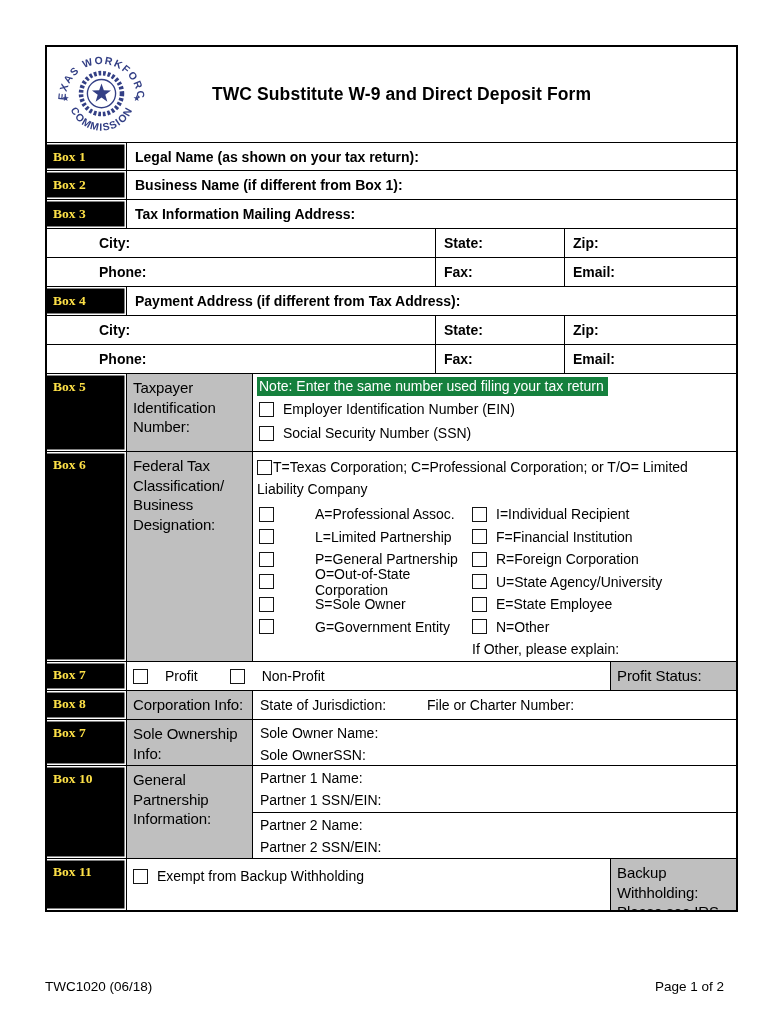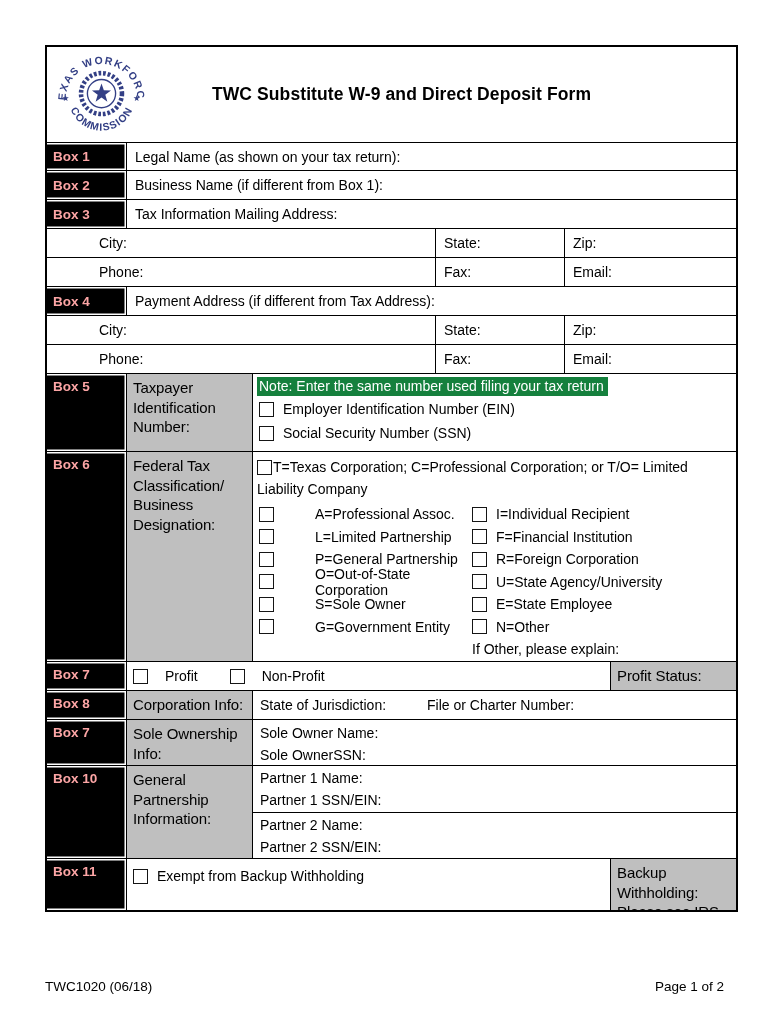--- a/index.html
+++ b/index.html
@@ -22,31 +22,32 @@
   .r-header { height: 95px; position: relative; }
   .logo-wrap { position: absolute; left: 9px; top: 2px; width: 91px; height: 91px; }
   .form-title {
     position: absolute; left: 100px; right: 80px; top: 0; height: 95px;
     display: flex; align-items: center; justify-content: center;
     font-size: 17.5px; font-weight: bold; letter-spacing: 0.1px;
   }
 
   
   .blackcell {
-    width: 79px; flex: none; background: #000; color: #fca5a5;
+    width: 79px; flex: none; background: #000; color: #fde047;
     font-weight: bold; font-size: 13.5px;
     padding: 5px 0 0 6px;
     box-shadow: inset -1.5px 0 0 #fff, inset 0 -1.5px 0 #fff, inset 0 1.5px 0 #fff;
+    font-family: Liberation Serif, serif;
   }
   .graycell {
     width: 126px; flex: none; background: #bfbfbf;
     font-size: 15px; line-height: 19.5px; padding: 4px 4px 0 6px;
     letter-spacing: -0.1px;
   }
-  .fieldcell { flex: 1; font-size: 14px; display: flex; align-items: center; padding-left: 8px; background: #fff; }
+  .fieldcell { flex: 1; font-size: 14px; display: flex; align-items: center; padding-left: 8px; background: #fff; font-weight: bold; }
   .contentcell { flex: 1; font-size: 14px; background: #fff; }
 
   .r-box1 { height: 28px; }
   .r-box { height: 29px; }
   .r-box .blackcell, .r-box1 .blackcell { display: flex; align-items: center; padding-top: 0; }
 
   
   .r-csz { height: 29px; padding-left: 44px; }
   .c-city  { width: 344px; flex: none; }
   .c-state { width: 129px; flex: none; }

